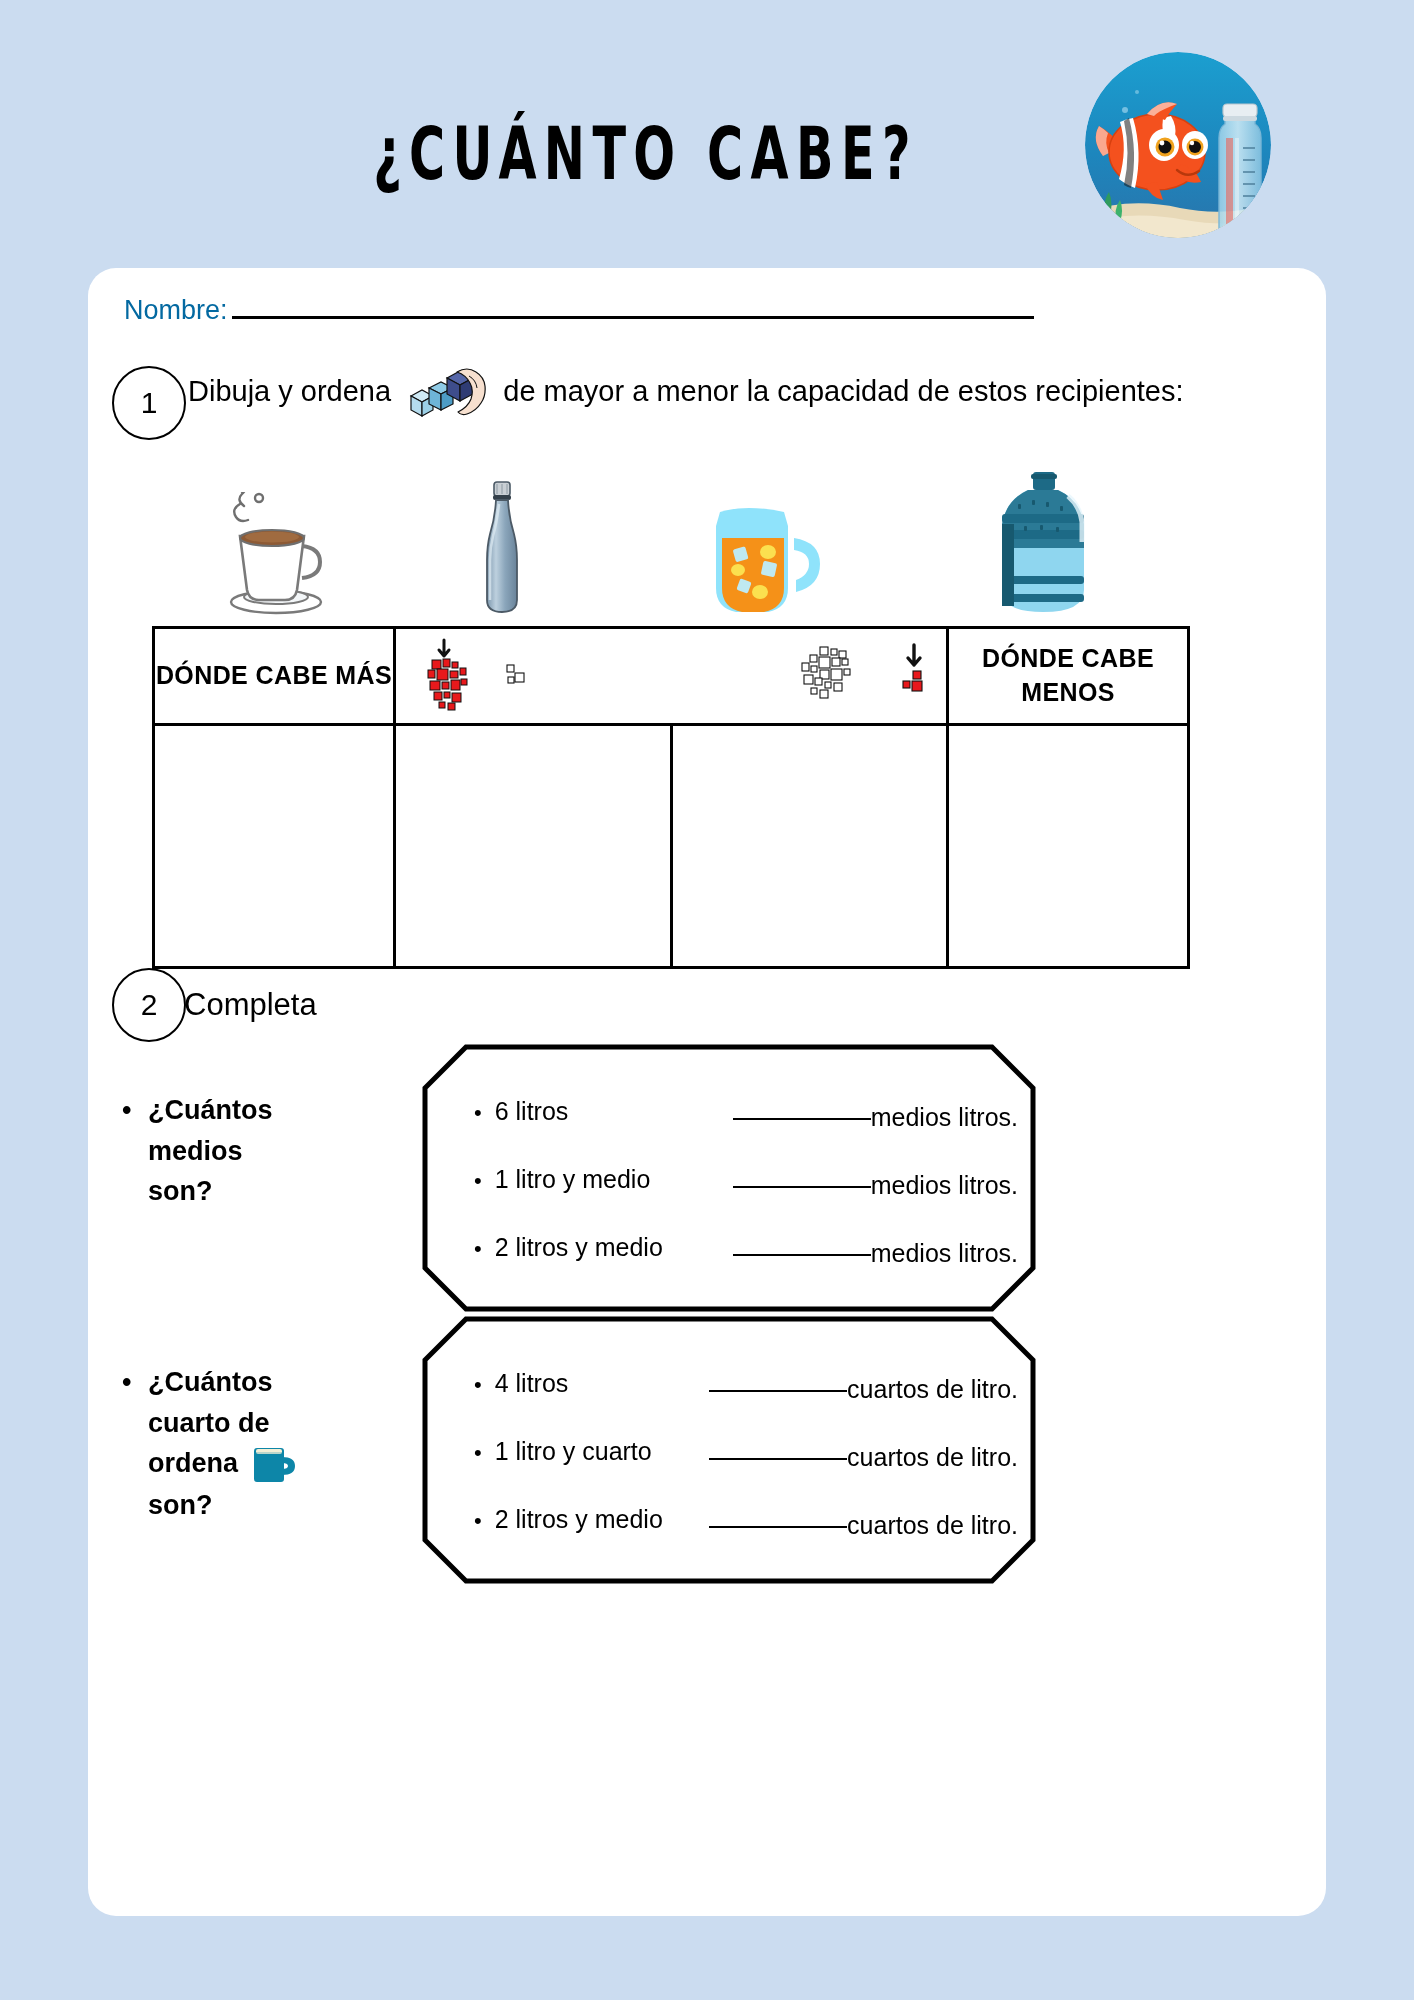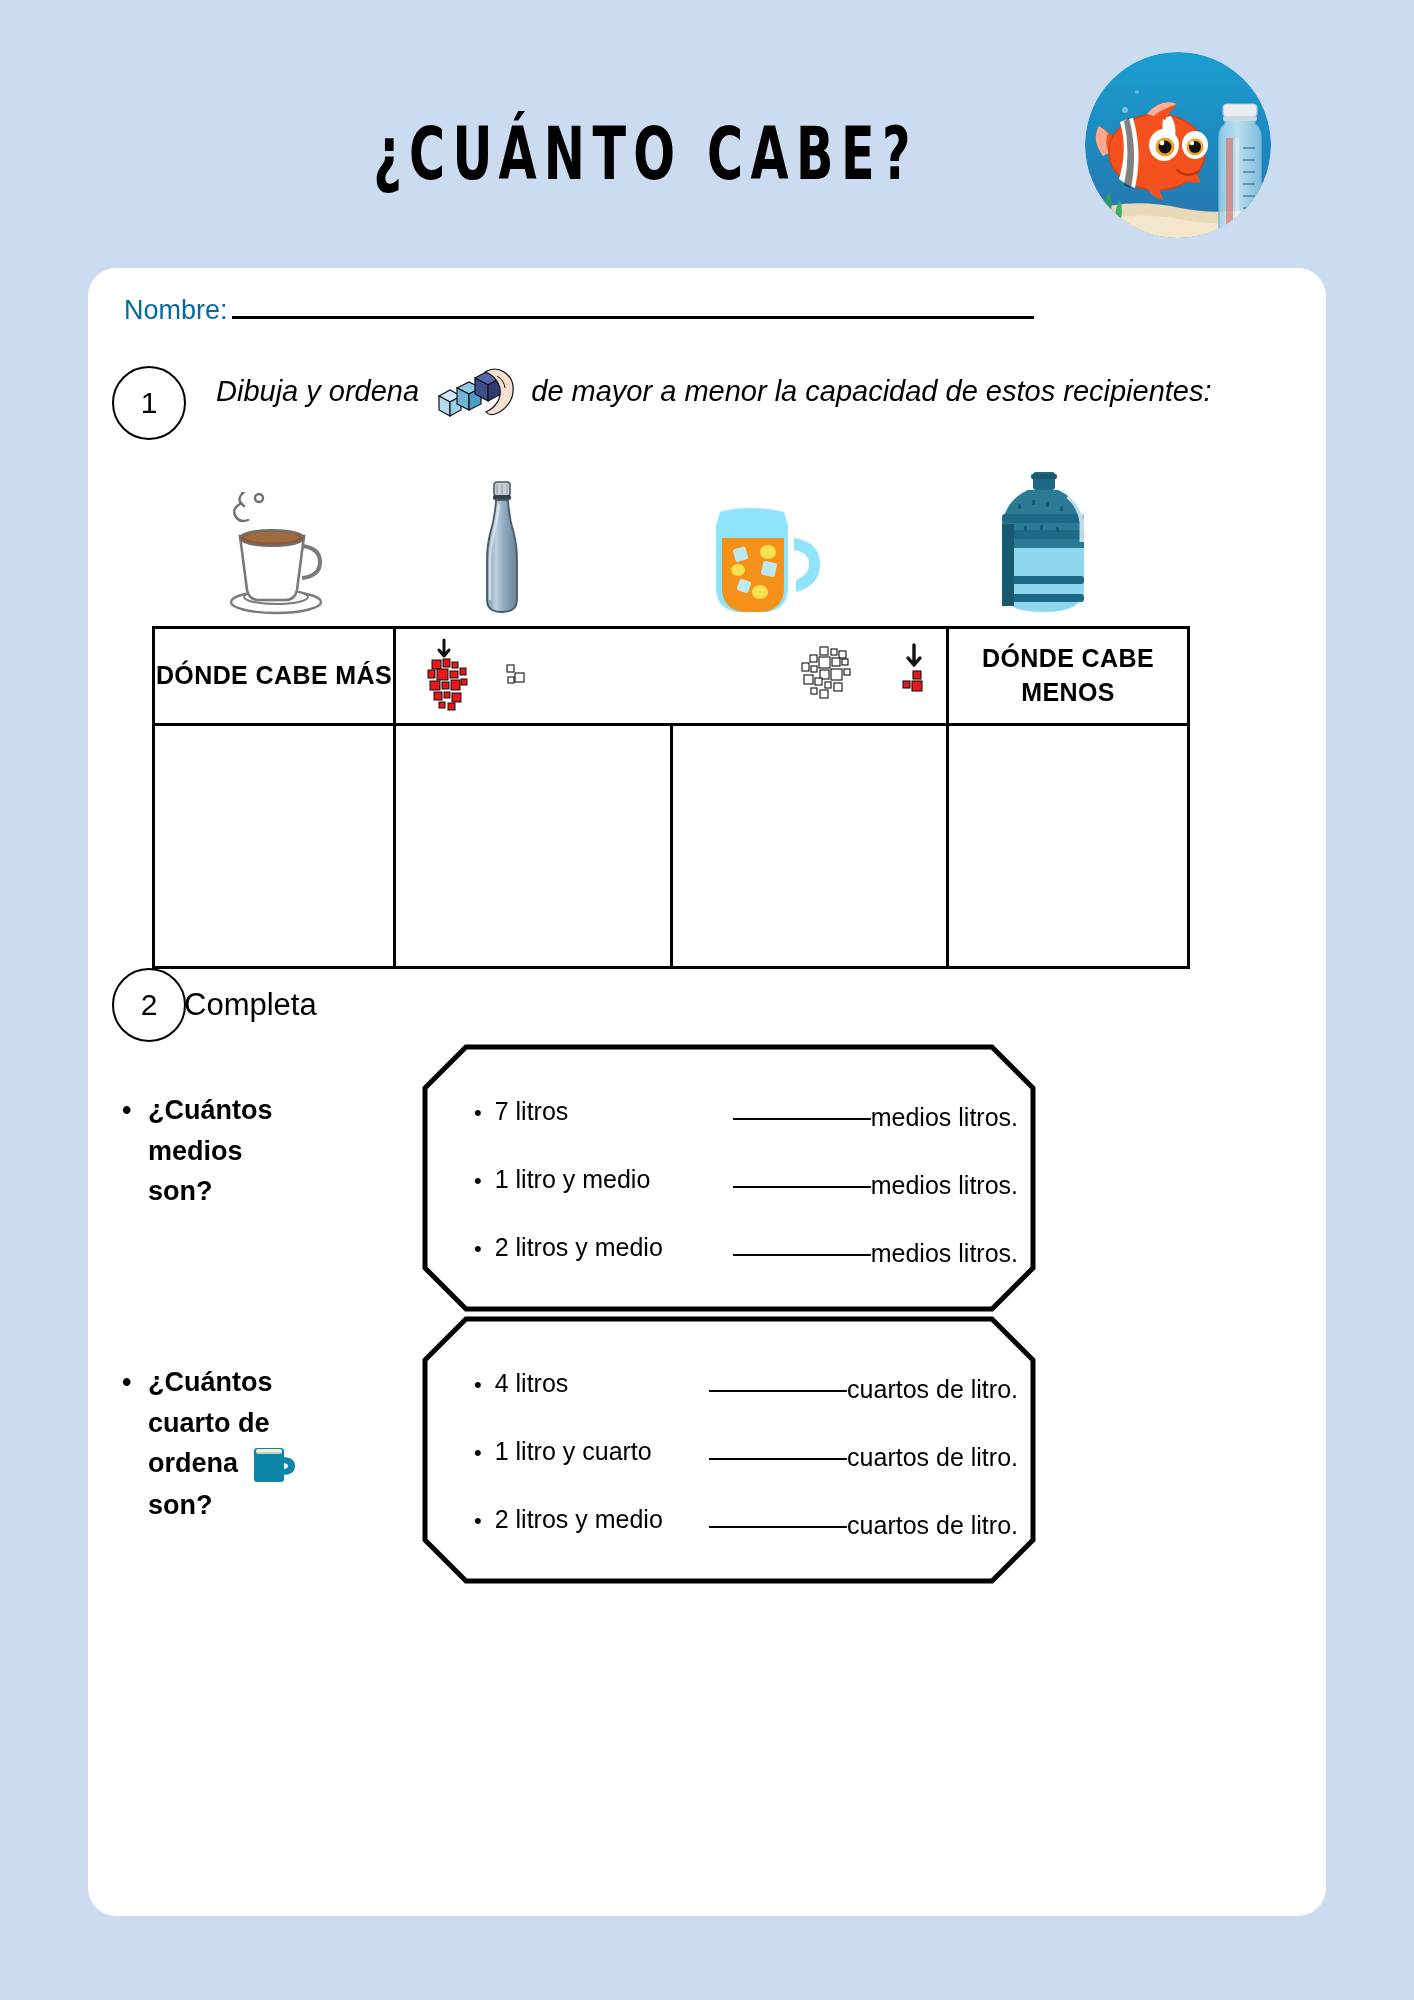--- a/index.html
+++ b/index.html
@@ -98,27 +98,26 @@
     border: 2.5px solid #000;
     border-radius: 50%;
     display: flex;
     align-items: center;
     justify-content: center;
     font-size: 30px;
     box-sizing: border-box;
     background: #fff;
   }
   .ex1-text {
-    margin-left: 104px;
+    margin-left: 76px;
     font-size: 29px;
     line-height: 1.52;
     color: #000;
     text-align: justify;
     width: 1040px;
-    font-style: italic;
   }
   .inline-icon {
     display: inline-block;
     vertical-align: middle;
     margin: 0 6px;
   }
 
   
   .containers {
     position: absolute;
@@ -576,21 +575,21 @@
       <span class="qprompt-text">son?</span>
     </div>
 
     <div class="octagon">
       <svg width="614" height="268" viewBox="0 0 614 268" aria-hidden="true">
         <polygon points="44,3 570,3 611,44 611,224 570,265 44,265 3,224 3,44" fill="none" stroke="#000" stroke-width="5"></polygon>
       </svg>
       <div class="oct-content">
         <div class="oct-row" style="top:52px;">
           <span class="bullet">•</span>
-          <span class="oct-label">7 litros</span>
+          <span class="oct-label">6 litros</span>
           <span class="oct-blank" style="width:138px;"></span>
           <span class="oct-unit">medios litros.</span>
         </div>
         <div class="oct-row" style="top:120px;">
           <span class="bullet">•</span>
           <span class="oct-label">1 litro y medio</span>
           <span class="oct-blank" style="width:138px;"></span>
           <span class="oct-unit">medios litros.</span>
         </div>
         <div class="oct-row" style="top:188px;">

